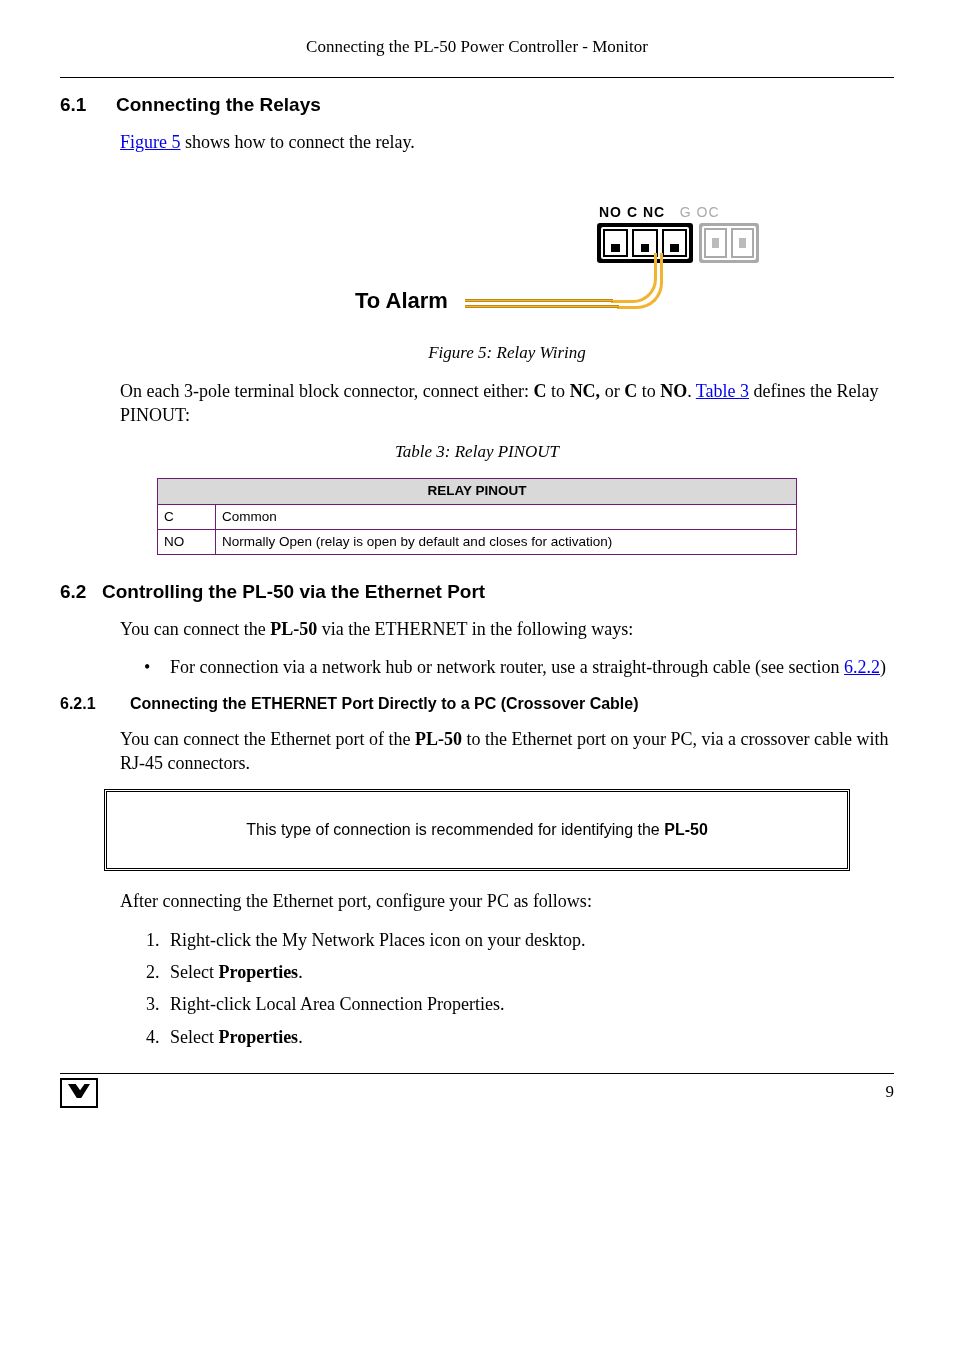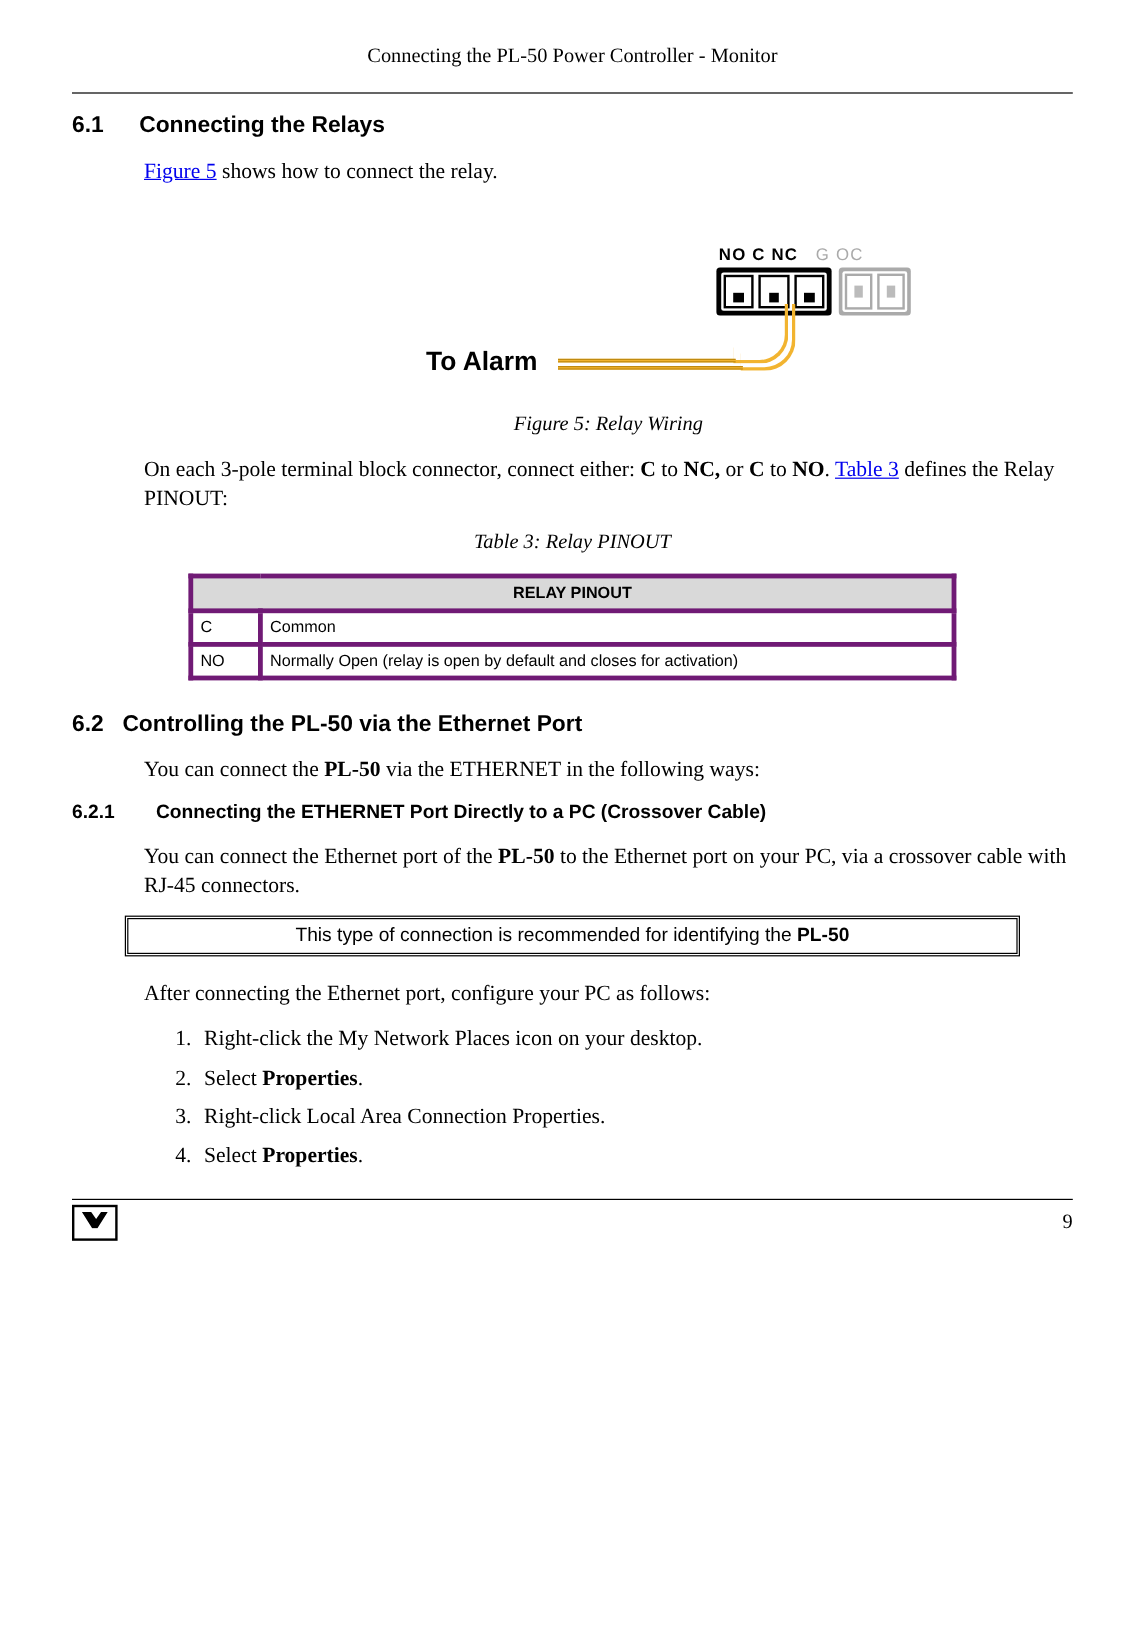--- a/index.html
+++ b/index.html
@@ -74,21 +74,21 @@
   .term-block2 .slot { flex:1; border:2px solid #aaa; margin:2px; position:relative; }
   .term-block2 .slot::after { content:""; position:absolute; left:30%; right:30%; top:30%; bottom:30%; background:#bbb; }
   
   table.pinout {
     border-collapse: collapse;
     margin: 4px auto 24px auto;
     width: 640px;
     font-family: Arial, Helvetica, sans-serif;
     font-size: 13.5px;
   }
-  table.pinout th, table.pinout td { border:4px solid #701a75; padding:3px 6px; text-align:left; }
+  table.pinout th, table.pinout td { border:1px solid #701a75; padding:3px 6px; text-align:left; }
   table.pinout th { background:#d9d9d9; text-align:center; font-weight:bold; }
   table.pinout td.code { width:58px; }
   h3.subsection {
     font-family: Arial, Helvetica, sans-serif;
     font-weight: bold;
     font-size: 19px;
     margin: 10px 0 12px 0;
   }
   h3.subsection .secnum { display:inline-block; width:42px; }
   ul.bullets {
@@ -100,21 +100,21 @@
   ul.bullets li::before { content:"•"; position:absolute; left:0; top:0; font-size:18px; }
   h4.subsub {
     font-family: Arial, Helvetica, sans-serif;
     font-weight:bold; font-size:16px;
     margin: 8px 0 12px 0;
   }
   h4.subsub .secnum { display:inline-block; width:70px; }
   .callout {
     margin: 10px 44px 18px 44px;
     border: 3px double #000;
-    padding: 2px 14px;
+    padding: 26px 14px;
     font-family: Arial, Helvetica, sans-serif;
     font-size: 16px;
     text-align:center;
     line-height:1.5;
   }
   ol.steps {
     margin: 0 0 10px 80px;
     font-size:18px;
     padding-left: 24px;
   }
@@ -199,20 +199,21 @@
 
 <h3 class="subsection">
   <span class="secnum">6.2</span><span>Controlling the PL-50 via the Ethernet Port</span>
 </h3>
 
 <p class="body-p">
   <span>You can connect the </span><b>PL-50</b><span> via the ETHERNET in the following ways:</span>
 </p>
 
 <ul class="bullets">
+  <li><span>For connection via a network hub or network router, use a straight-through cable (see section </span><span class="link">6.2.2</span><span>)</span></li>
 </ul>
 
 <h4 class="subsub">
   <span class="secnum">6.2.1</span><span>Connecting the ETHERNET Port Directly to a PC (Crossover Cable)</span>
 </h4>
 
 <p class="body-p">
   <span>You can connect the Ethernet port of the </span><b>PL-50</b><span> to the Ethernet port on your PC, via a crossover cable with RJ-45 connectors.</span>
 </p>
 

